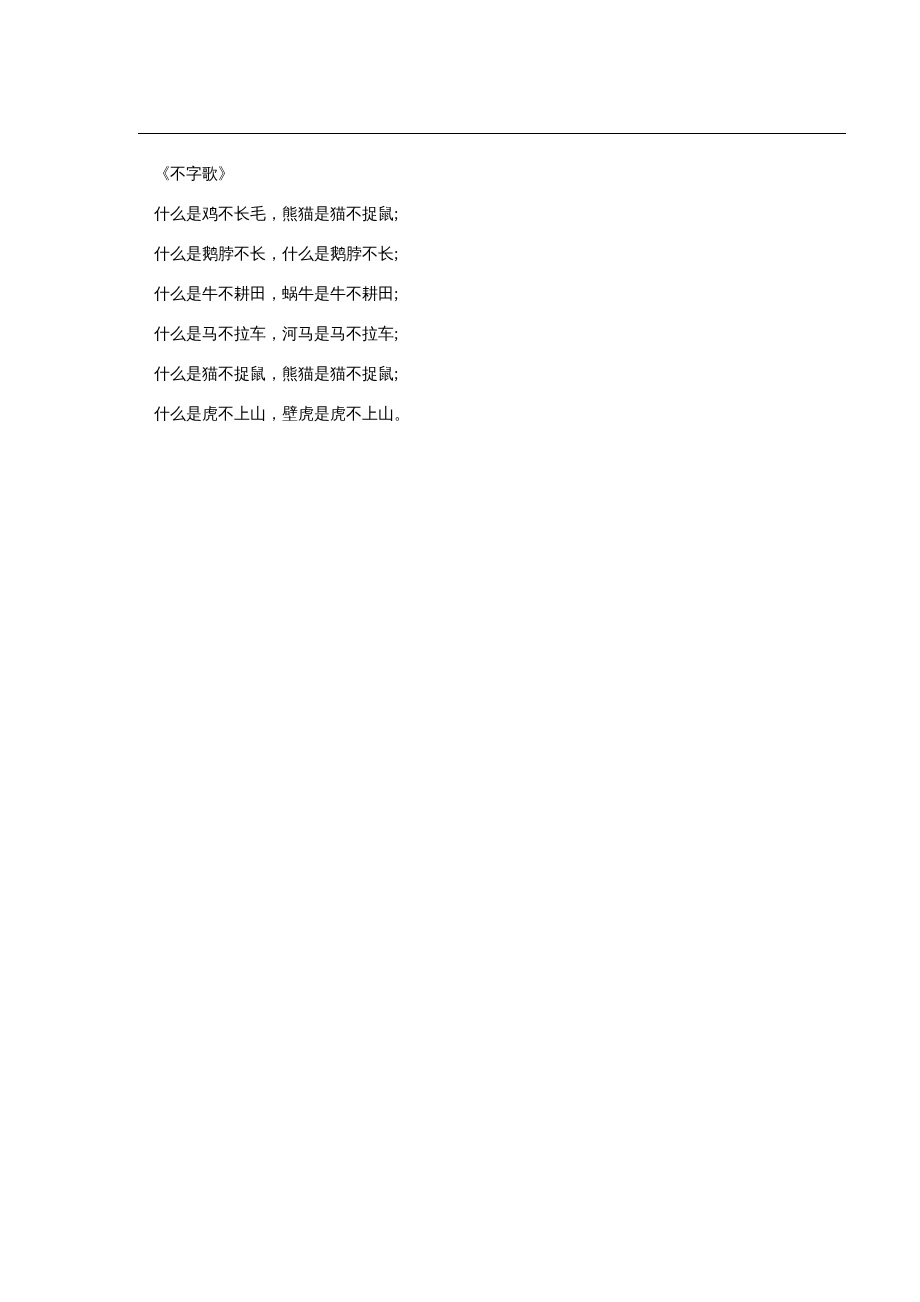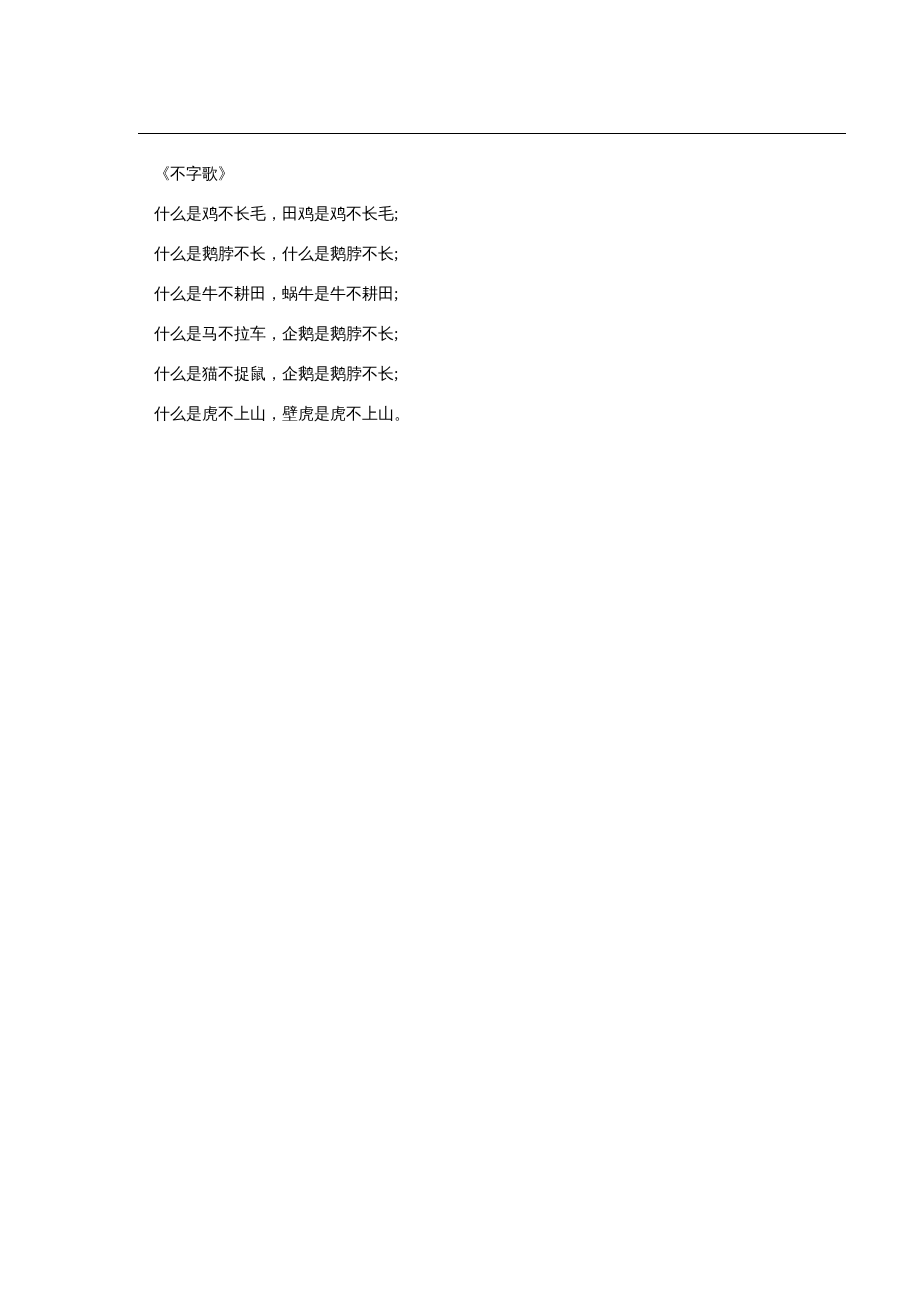--- a/index.html
+++ b/index.html
@@ -32,18 +32,18 @@
       margin-bottom: 4px;
     }
   </style>
 </head>
 <body>
 
 <div class="header-line"></div>
 
 <div class="title">《不字歌》</div>
 
-<div class="verse">什么是鸡不长毛，田鸡是鸡不长毛;</div>
+<div class="verse">什么是鸡不长毛，熊猫是猫不捉鼠;</div>
 <div class="verse">什么是鹅脖不长，什么是鹅脖不长;</div>
 <div class="verse">什么是牛不耕田，蜗牛是牛不耕田;</div>
-<div class="verse">什么是马不拉车，企鹅是鹅脖不长;</div>
-<div class="verse">什么是猫不捉鼠，企鹅是鹅脖不长;</div>
+<div class="verse">什么是马不拉车，河马是马不拉车;</div>
+<div class="verse">什么是猫不捉鼠，熊猫是猫不捉鼠;</div>
 <div class="verse">什么是虎不上山，壁虎是虎不上山。</div>
 
 </body></html>

